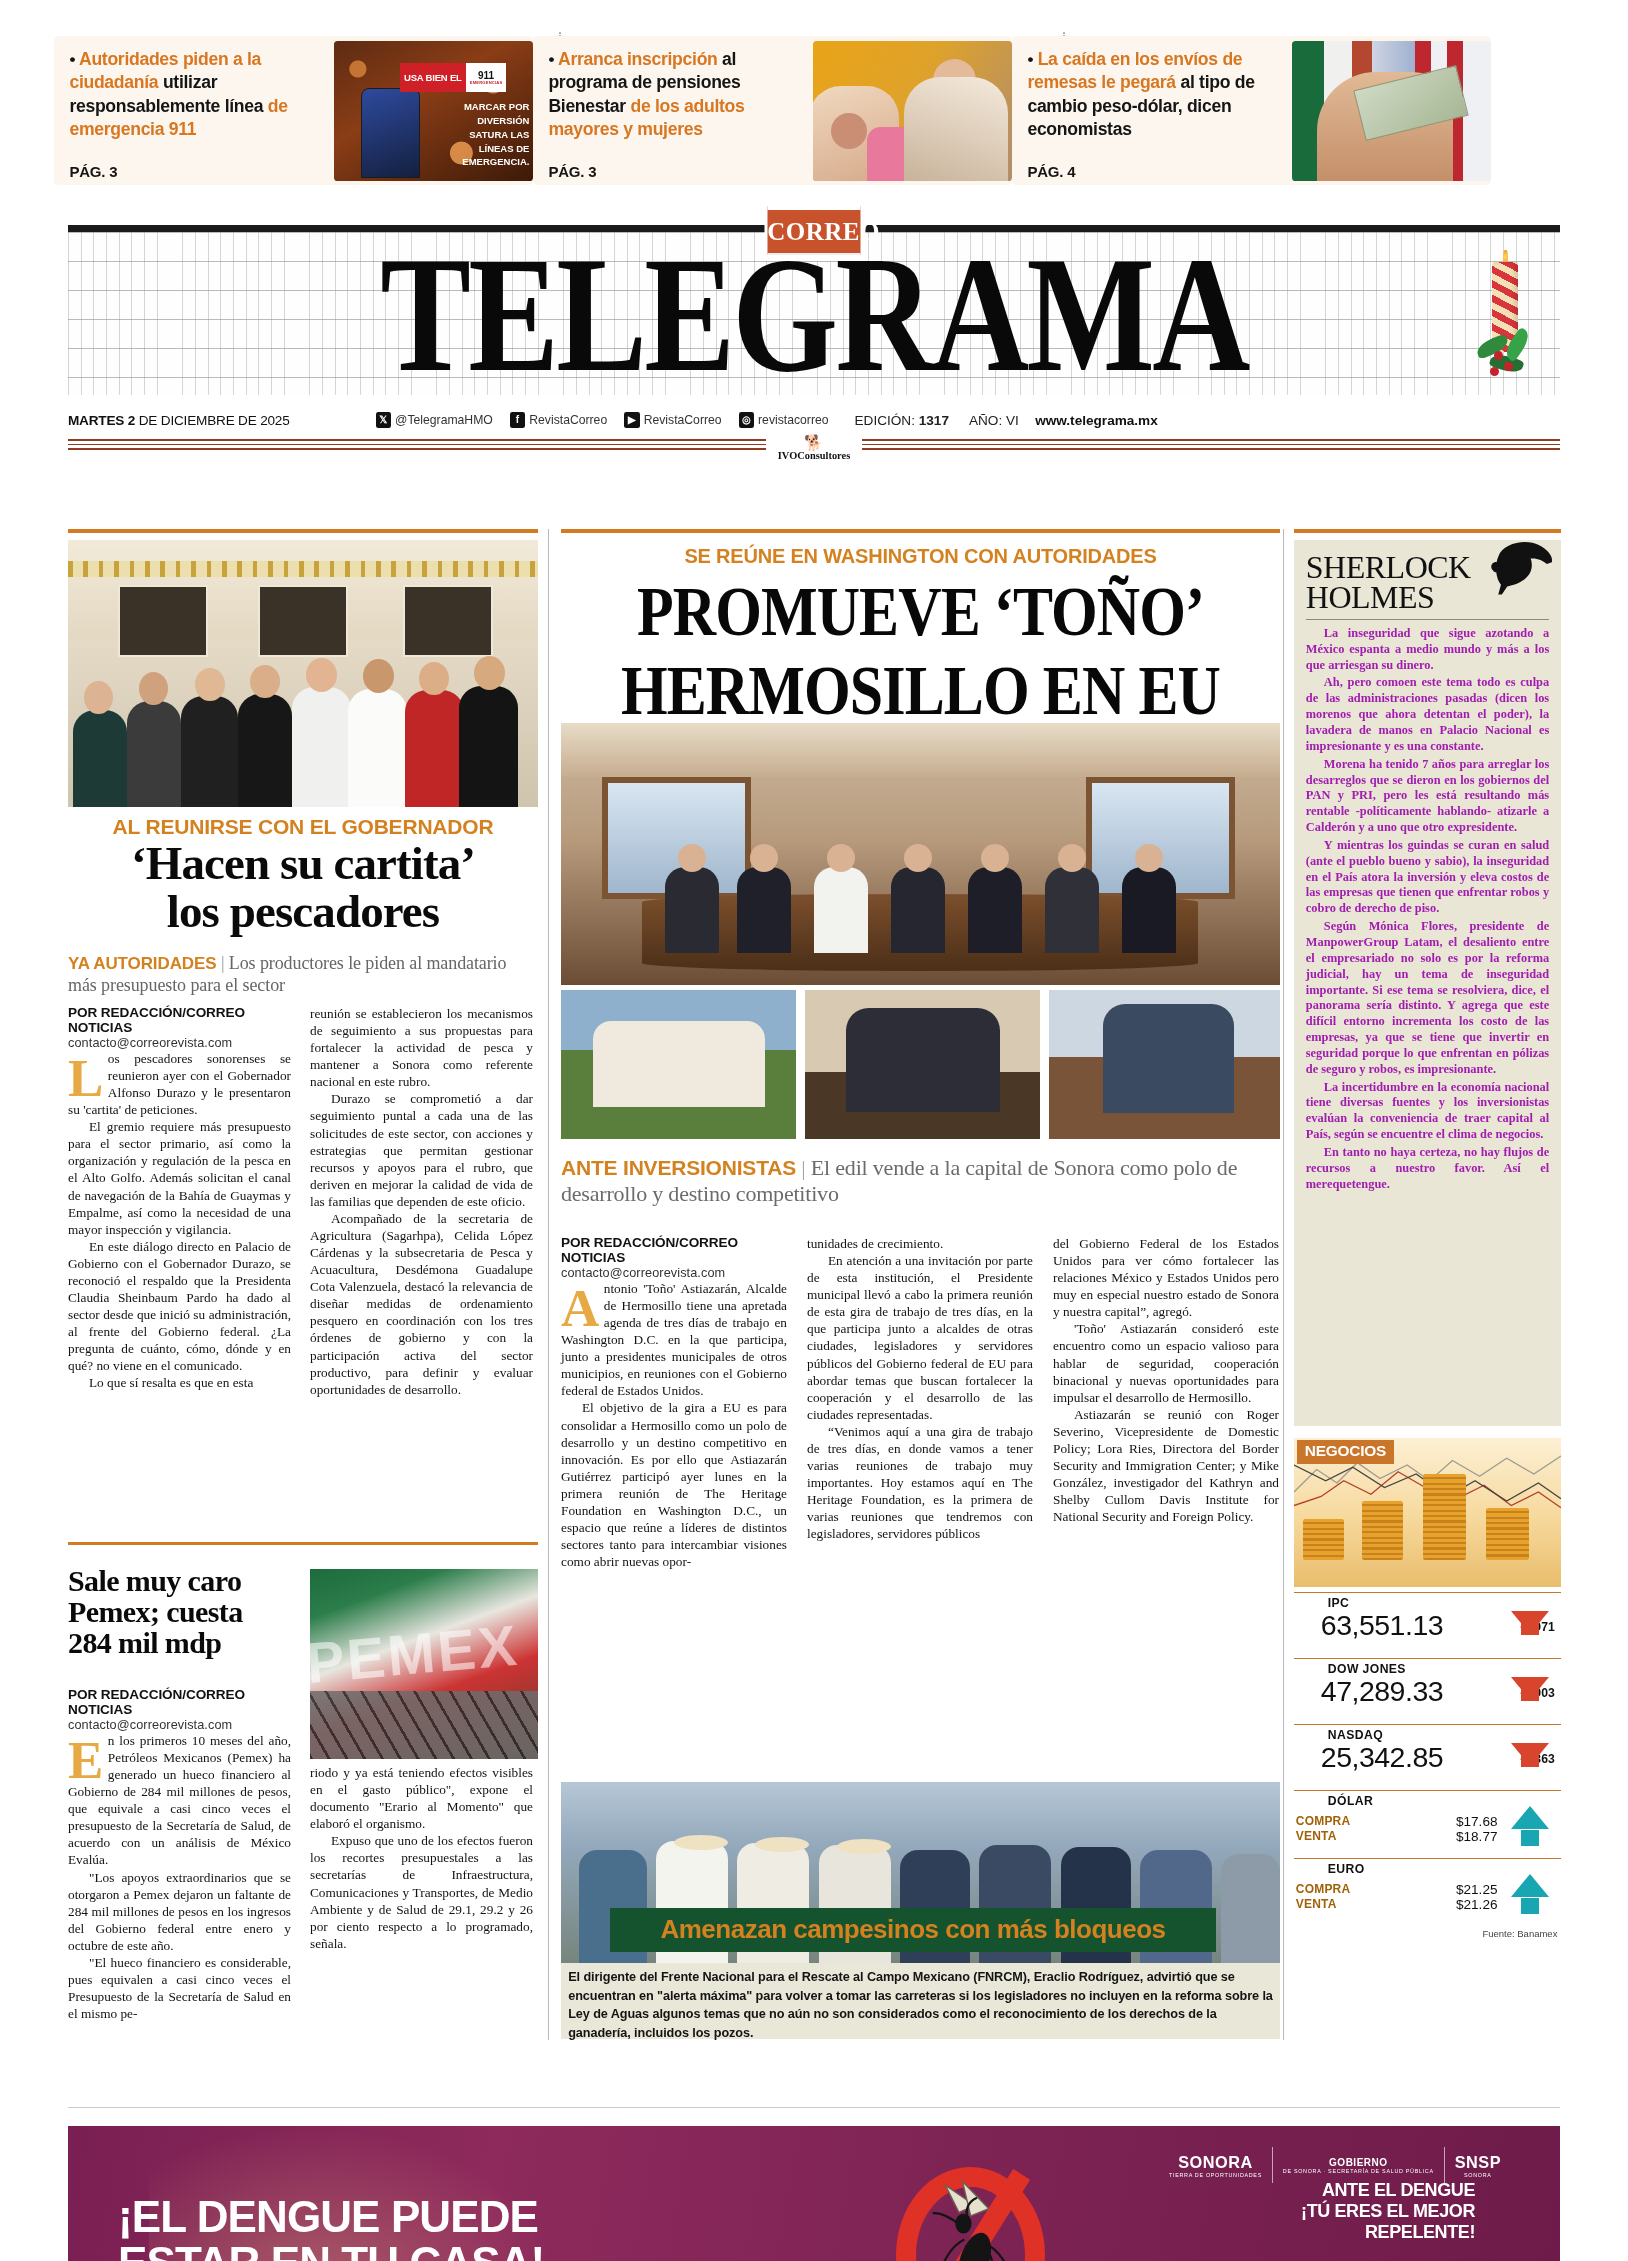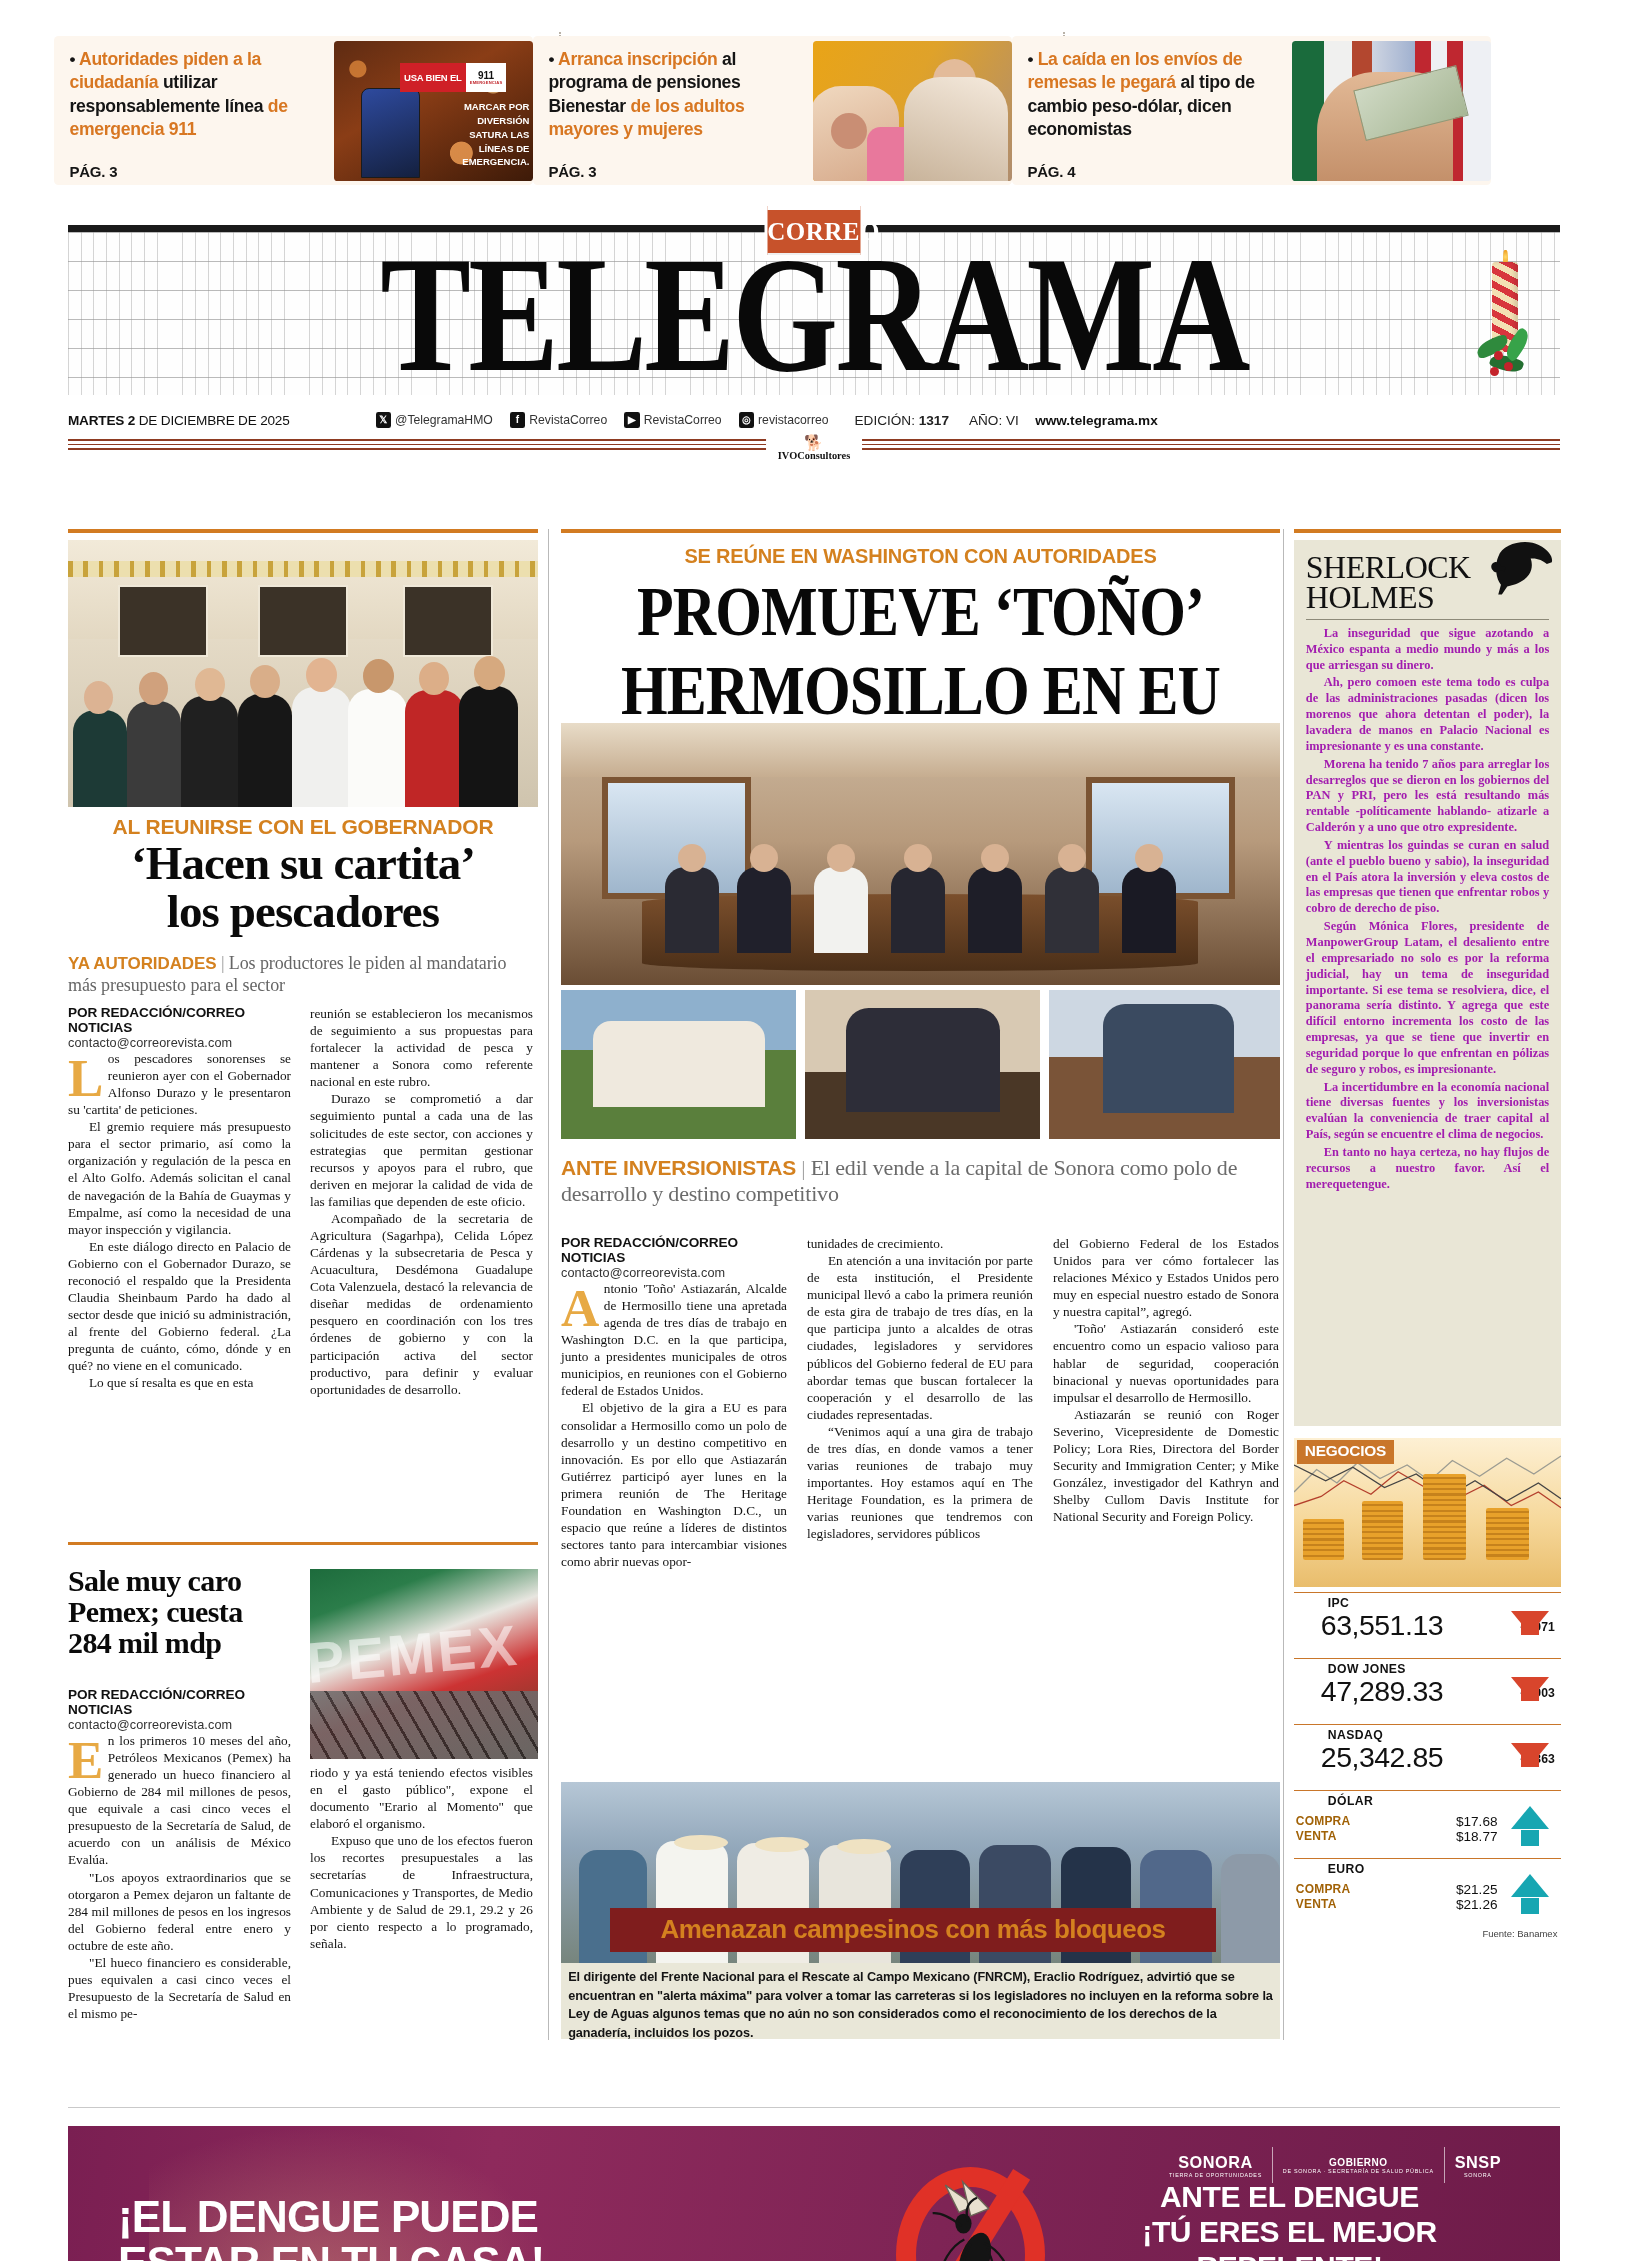--- a/index.html
+++ b/index.html
@@ -367,21 +367,21 @@
   .photo-farm{
     position:absolute; left:0; top:1253px; width:719px; height:217px;
     background:linear-gradient(180deg,#b6c7d6 0%, #93a8bb 30%, #6e7a6a 100%);
     overflow:hidden;
   }
   .pfm-p{ position:absolute; bottom:0; border-radius:18px 18px 0 0; }
   .pfm-hat{ position:absolute; width:54px; height:15.4px; background:#efe2c2; border-radius:50%; }
 
   .farm-title{
     position:absolute; left:49px; top:1379px; width:606px;
-    background:#7f1d1d; padding:6.3px 11px 7.2px 11px;
+    background:#14532d; padding:6.3px 11px 7.2px 11px;
     font-family:"Liberation Sans", sans-serif; font-weight:700;
     font-size:26px; letter-spacing:-0.5px; color:#d4811f; text-align:center;
   }
   .farm-cap{
     position:absolute; left:0; top:1434px; width:719px; height:76px;
     background:#e9e7d8; padding:5.4px 7.2px;
     font-family:"Liberation Sans", sans-serif; font-weight:700;
     font-size:12.7px; line-height:1.46; color:#141414; letter-spacing:-0.1px;
   }
 
@@ -491,21 +491,21 @@
   .ad-slash{
     position:absolute; left:4.5px; top:81px; width:176px; height:20px;
     background:#e03127; transform:rotate(-58deg);
   }
   .ad-r{
     position:absolute; left:1036px; top:54px; width:371px;
     text-align:center;
   }
   .ad-r .h{
     font-family:"Liberation Sans", sans-serif; font-weight:700;
-    font-size:30px; line-height:1.16; color:#fff; letter-spacing:-0.4px;
+    font-size:18px; line-height:1.16; color:#fff; letter-spacing:-0.4px;text-align:right;
   }
   .ad-logos{
     position:absolute; right:59px; top:21px; display:flex; align-items:center; gap:10px;
     color:#fff;
   }
   .lg{ text-align:center; font-family:"Liberation Sans", sans-serif; }
   .lg .big{ font-weight:700; font-size:16.3px; letter-spacing:0.5px; }
   .lg .sm{ font-size:5.4px; letter-spacing:0.7px; }
   .lg-div{ width:0.9px; height:36px; background:rgba(255,255,255,.6); }
 

